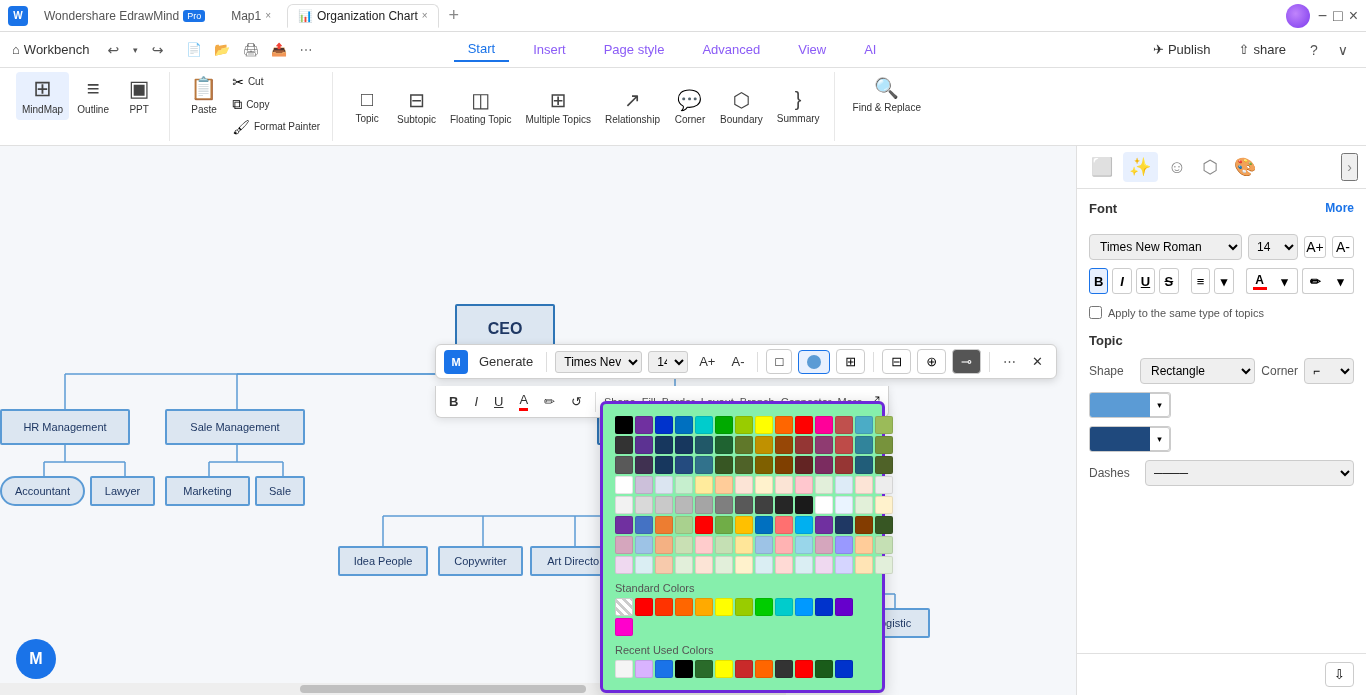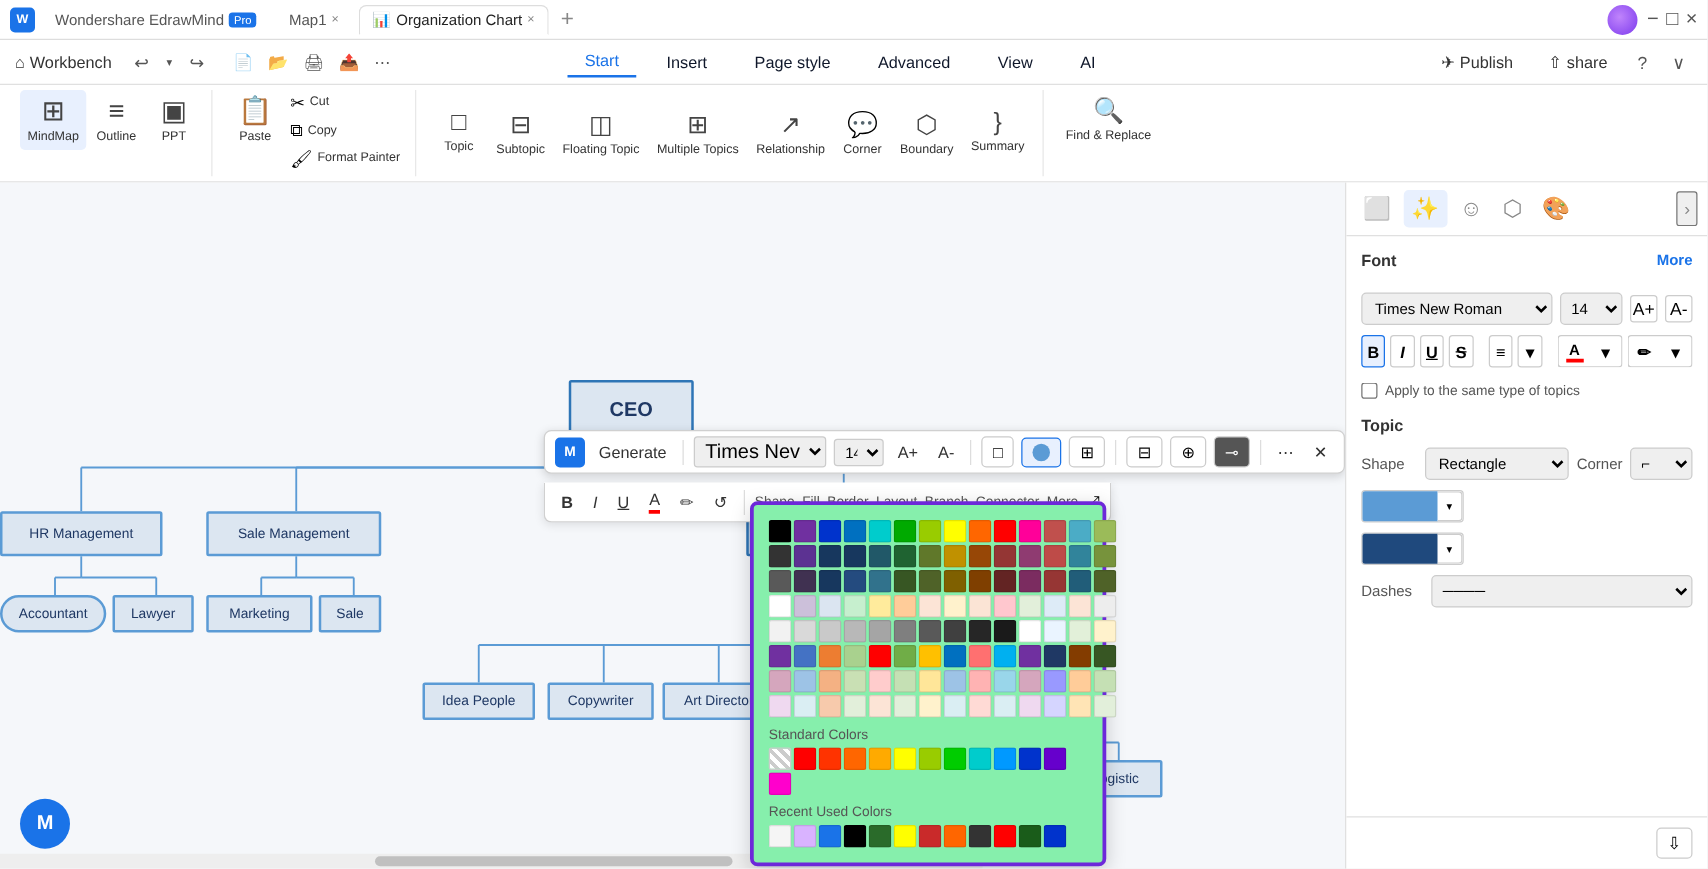--- a/index.html
+++ b/index.html
@@ -22,21 +22,21 @@
     .menu-bar {
       display: flex; align-items: center; height: 36px; background: #fff;
       border-bottom: 1px solid #e0e0e0; padding: 0 12px; gap: 4px;
     }
     .workbench { display: flex; align-items: center; gap: 4px; font-size: 13px; color: #333; margin-right: 8px; cursor: pointer; }
     .nav-controls { display: flex; gap: 2px; margin-right: 8px; }
     .nav-btn { padding: 3px 6px; border: none; background: none; cursor: pointer; color: #555; font-size: 14px; }
     .file-controls { display: flex; gap: 2px; margin-right: 8px; }
     .file-btn { padding: 3px 5px; border: none; background: none; cursor: pointer; color: #555; font-size: 13px; }
     .menu-tabs { display: flex; gap: 10px; margin: 0 auto; }
-    .menu-tab { padding: 4px 14px; border: none; background: none; cursor: pointer; font-size: 13px; color: #0f172a; border-radius: 4px; }
+    .menu-tab { padding: 4px 14px; border: none; background: none; cursor: pointer; font-size: 13px; color: #8b5cf6; border-radius: 4px; }
     .menu-tab.active { color: #1a73e8; border-bottom: 2px solid #1a73e8; border-radius: 0; }
     .menu-right { display: flex; align-items: center; gap: 8px; margin-left: auto; }
     .publish-btn { display: flex; align-items: center; gap: 4px; padding: 4px 10px; border: none; background: none; cursor: pointer; font-size: 13px; color: #333; }
     .share-btn { display: flex; align-items: center; gap: 4px; padding: 4px 10px; border: none; background: none; cursor: pointer; font-size: 13px; color: #333; }
 
     
     .ribbon {
       display: flex; align-items: stretch; height: 78px; background: #fff;
       border-bottom: 1px solid #e0e0e0; padding: 4px 8px; gap: 4px;
       overflow: hidden;
@@ -69,21 +69,21 @@
 
     
     .floating-toolbar {
       position: absolute; top: 198px; left: 435px;
       background: #fff; border: 1px solid #d0d0d0; border-radius: 6px;
       box-shadow: 0 2px 8px rgba(0,0,0,0.15);
       display: flex; align-items: center; padding: 4px 8px; gap: 6px;
       z-index: 100;
     }
     .ft-logo { width: 24px; height: 24px; background: #1a73e8; border-radius: 4px; display: flex; align-items: center; justify-content: center; color: white; font-size: 11px; font-weight: bold; }
-    .ft-font { font-size: 16px; padding: 2px 4px; border: 1px solid #ccc; border-radius: 3px; }
+    .ft-font { font-size: 12px; padding: 2px 4px; border: 1px solid #ccc; border-radius: 3px; text-align: right; }
     .ft-size { font-size: 12px; padding: 2px 4px; border: 1px solid #ccc; border-radius: 3px; width: 40px; }
     .ft-btn { padding: 2px 5px; border: none; background: none; cursor: pointer; font-size: 13px; color: #333; border-radius: 3px; }
     .ft-separator { width: 1px; height: 20px; background: #ddd; margin: 0 2px; }
     .ft-icon-btn { padding: 4px 8px; border: 1px solid #ccc; border-radius: 4px; background: #fff; cursor: pointer; display: flex; align-items: center; justify-content: center; font-size: 13px; }
     .ft-icon-btn.active { background: #e8f0fe; border-color: #1a73e8; }
 
     
     .color-picker-popup {
       position: absolute; top: 255px; left: 600px;
       background: #86efac; border: 3px solid #6d28d9; border-radius: 6px;

